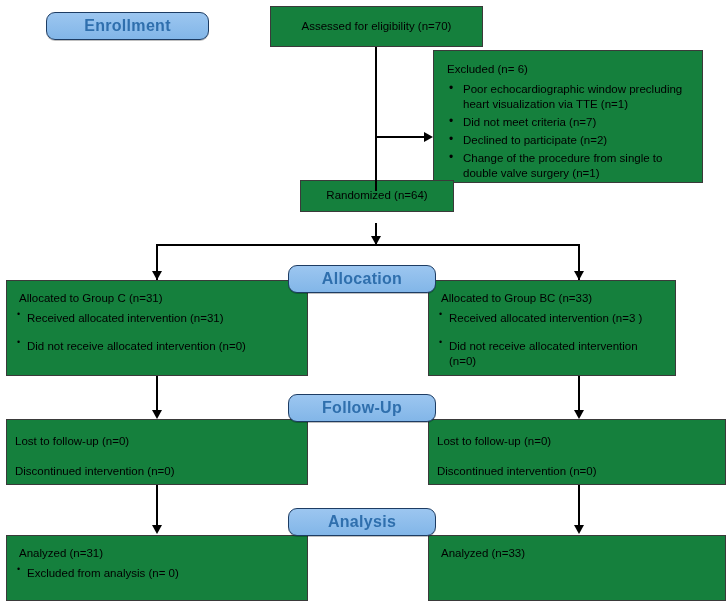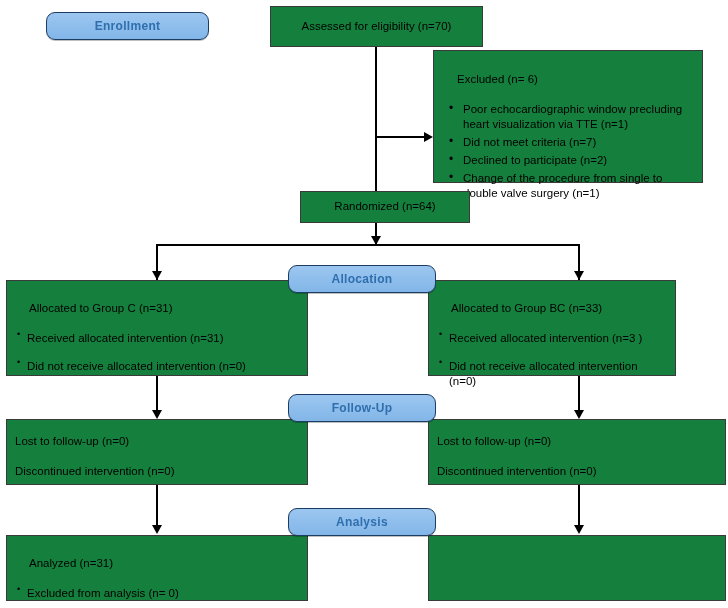--- a/index.html
+++ b/index.html
@@ -36,21 +36,21 @@
 
   
   .stage {
     position: absolute;
     box-sizing: border-box;
     border: 1.6px solid #1d3c63;
     border-radius: 9px;
     background: linear-gradient(#9cc6f0, #82b6e8);
     color: #2f6fad;
     font-weight: bold;
-    font-size: 12px;
+    font-size: 16px;
     letter-spacing: .3px;
     display: flex;
     align-items: center;
     justify-content: center;
     z-index: 20;
     box-shadow: 0 1px 0 rgba(0,0,0,.25);
   }
 
   
   .vline {
@@ -112,21 +112,21 @@
   }
   ul.small-dots > li::before {
     content: "\2022";
     position: absolute;
     left: -10px;
     top: -2px;
     font-size: 9px;
   }
   ul.small-dots.tight > li { margin-bottom: 0; }
 
-  .title-line { margin: 14px; }
+  .title-line { margin: 4px; }
   .plainline { margin: 0 0 14px 0; }
   .plainline.last { margin-bottom: 0; }
 </style>
 </head>
 <body>
 
 <div id="canvas">
 
   <div class="stage" style="left:46px; top:12px; width:163px; height:28px;">
     <span>Enrollment</span>
@@ -144,21 +144,21 @@
   <div class="box" style="left:433px; top:50px; width:270px; height:133px; padding:7px 9px;">
     <p class="title-line">Excluded (n= 6)</p>
     <ul class="dots">
       <li>Poor echocardiographic window precluding heart visualization via TTE (n=1)</li>
       <li>Did not meet criteria (n=7)</li>
       <li>Declined to participate (n=2)</li>
       <li>Change of the procedure from single to double valve surgery (n=1)</li>
     </ul>
   </div>
 
-  <div class="box center-text" style="left:300px; top:191px; width:170px; height:32px;text-align:right;">
+  <div class="box center-text" style="left:300px; top:180px; width:154px; height:32px;text-align:right;">
     <span>Randomized (n=64)</span>
   </div>
 
   <div class="vline" style="left:375px; top:223px; width:2px; height:21px;"></div>
   <div class="arrow-down" style="left:371px; top:236px;"></div>
 
   <div class="hline" style="left:156px; top:244px; width:424px; height:2px;"></div>
 
   <div class="vline" style="left:156px; top:244px; width:2px; height:36px;"></div>
   <div class="arrow-down" style="left:152px; top:271px;"></div>
@@ -217,15 +217,16 @@
   </div>
 
   <div class="box" style="left:6px; top:535px; width:302px; height:66px;">
     <p class="title-line">Analyzed (n=31)</p>
     <ul class="small-dots tight">
       <li>Excluded from analysis (n= 0)</li>
     </ul>
   </div>
 
   <div class="box" style="left:428px; top:535px; width:298px; height:66px;">
+    <p class="title-line">Analyzed (n=33)</p>
   </div>
 
 </div>
 
 </body></html>

